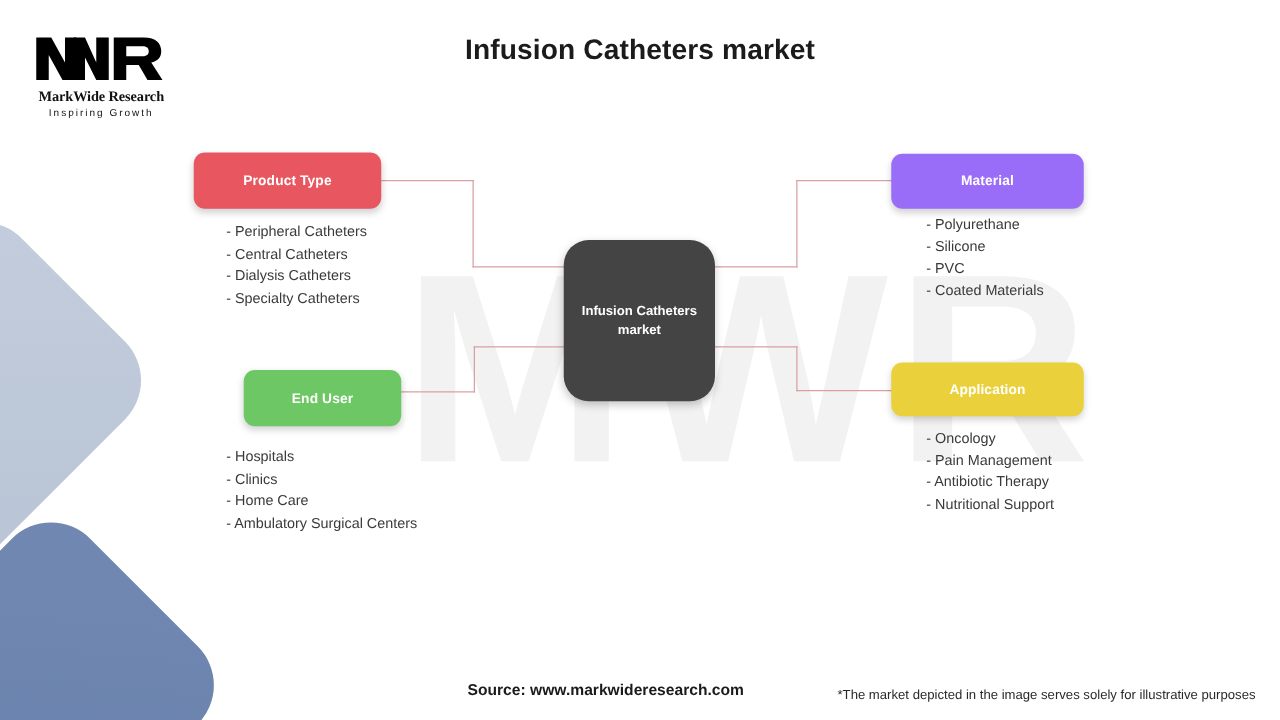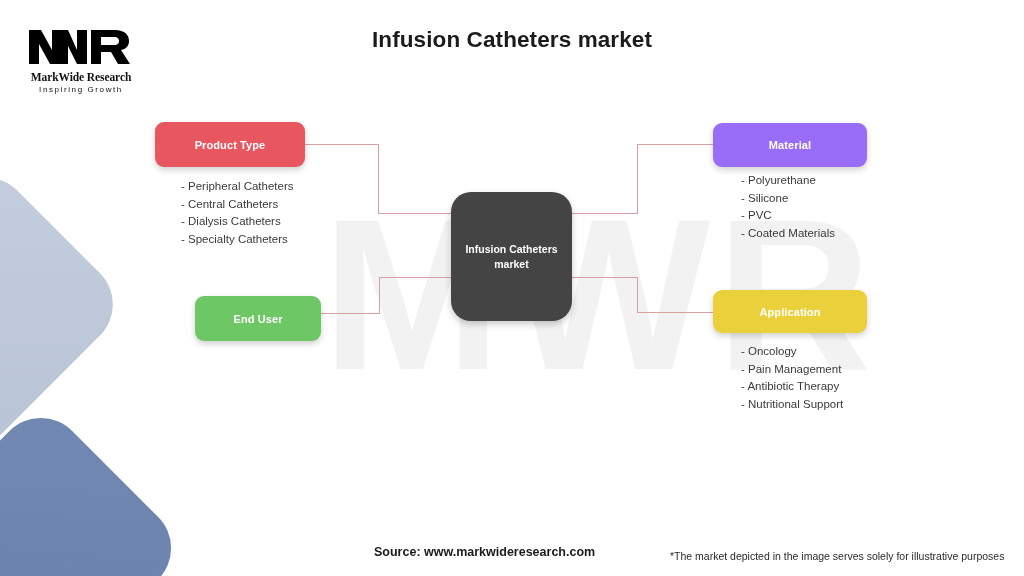--- a/index.html
+++ b/index.html
@@ -229,20 +229,26 @@
   <div class="item-list" id="list-product">
     <div>- Peripheral Catheters</div>
     <div>- Central Catheters</div>
     <div>- Dialysis Catheters</div>
     <div>- Specialty Catheters</div>
   </div>
 
   <div class="cat-box" id="box-enduser">
     <span>End User</span>
   </div>
+  <div class="item-list" id="list-enduser">
+    <div>- Hospitals</div>
+    <div>- Clinics</div>
+    <div>- Home Care</div>
+    <div>- Ambulatory Surgical Centers</div>
+  </div>
 
   <div class="cat-box" id="box-material">
     <span>Material</span>
   </div>
   <div class="item-list" id="list-material">
     <div>- Polyurethane</div>
     <div>- Silicone</div>
     <div>- PVC</div>
     <div>- Coated Materials</div>
   </div>

